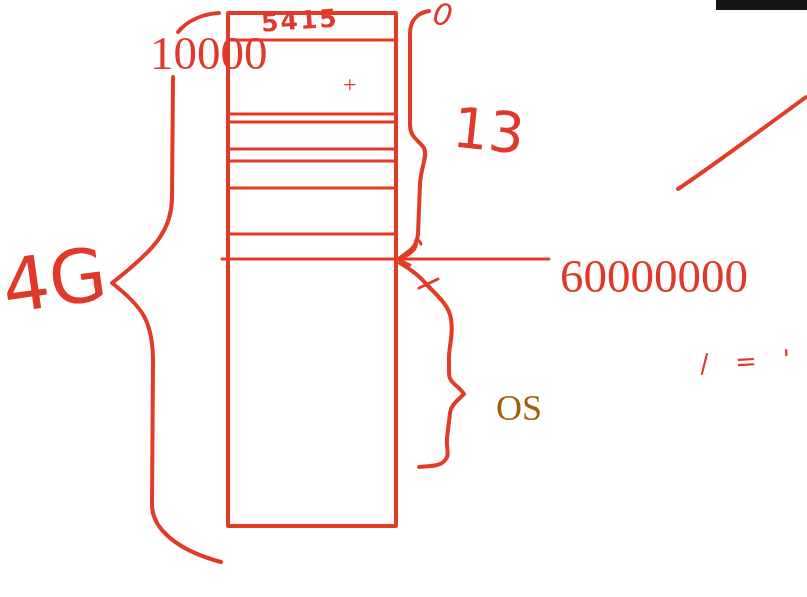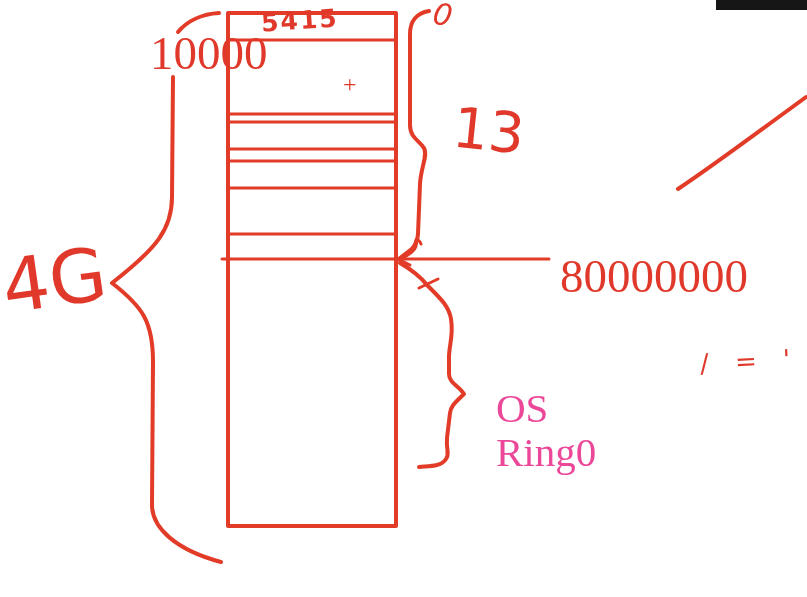--- a/index.html
+++ b/index.html
@@ -16,21 +16,21 @@
   .label{
     position:absolute;
     color:#e0382a;
     white-space:nowrap;
     line-height:1;
   }
   .serif47{font-family:"Liberation Serif",serif;font-size:47px;}
   .kernel-list{position:absolute;left:496px;top:386px;}
   .kernel-list .kline{
     font-family:"Liberation Serif",serif;
-    font-size:41px;color:#ec4899;line-height:44px;
+    font-size:36px;color:#a16207;line-height:44px;
   }
   .hand{font-family:"DejaVu Sans",sans-serif;}
   .s5415{left:261px;top:8px;font-size:25px;font-weight:600;letter-spacing:2px;transform:rotate(-4deg);}
   .s0{left:433px;top:0px;font-size:30px;font-style:italic;transform:rotate(10deg);}
   .s13{left:453px;top:103px;font-size:56px;transform:rotate(6deg);}
   .s4g{left:2px;top:243px;font-size:74px;transform:rotate(-8deg);}
   .splus{left:343px;top:72px;font-size:24px;}
   .seq{left:700px;top:348px;font-size:26px;letter-spacing:9px;transform:rotate(-3deg);}
 </style>
 </head>
@@ -68,25 +68,24 @@
 
     <path class="ink" d="M219,13 C202,14 187,21 178,32"></path>
     <path class="ink" d="M173,77 L172,197 C172,229 157,248 112,283 C143,307 153,322 153,362
                          L152,505 C152,528 176,550 221,562"></path>
 
     <path class="ink" d="M678,189 C710,168 765,127 806,97"></path>
   </svg>
 
   <div class="label serif47" style="left:150px;top:30px;">10000</div>
 
-  <div class="label serif47" style="left:560px;top:253px;">80000000</div>
+  <div class="label serif47" style="left:560px;top:253px;">60000000</div>
 
   <div class="kernel-list">
     <div class="kline">OS</div>
-    <div class="kline">Ring0</div>
   </div>
 
   <div class="label hand s5415">5415</div>
 
   <div class="label hand s0">0</div>
 
   <div class="label hand s13">13</div>
 
   <div class="label hand s4g">4G</div>
 

